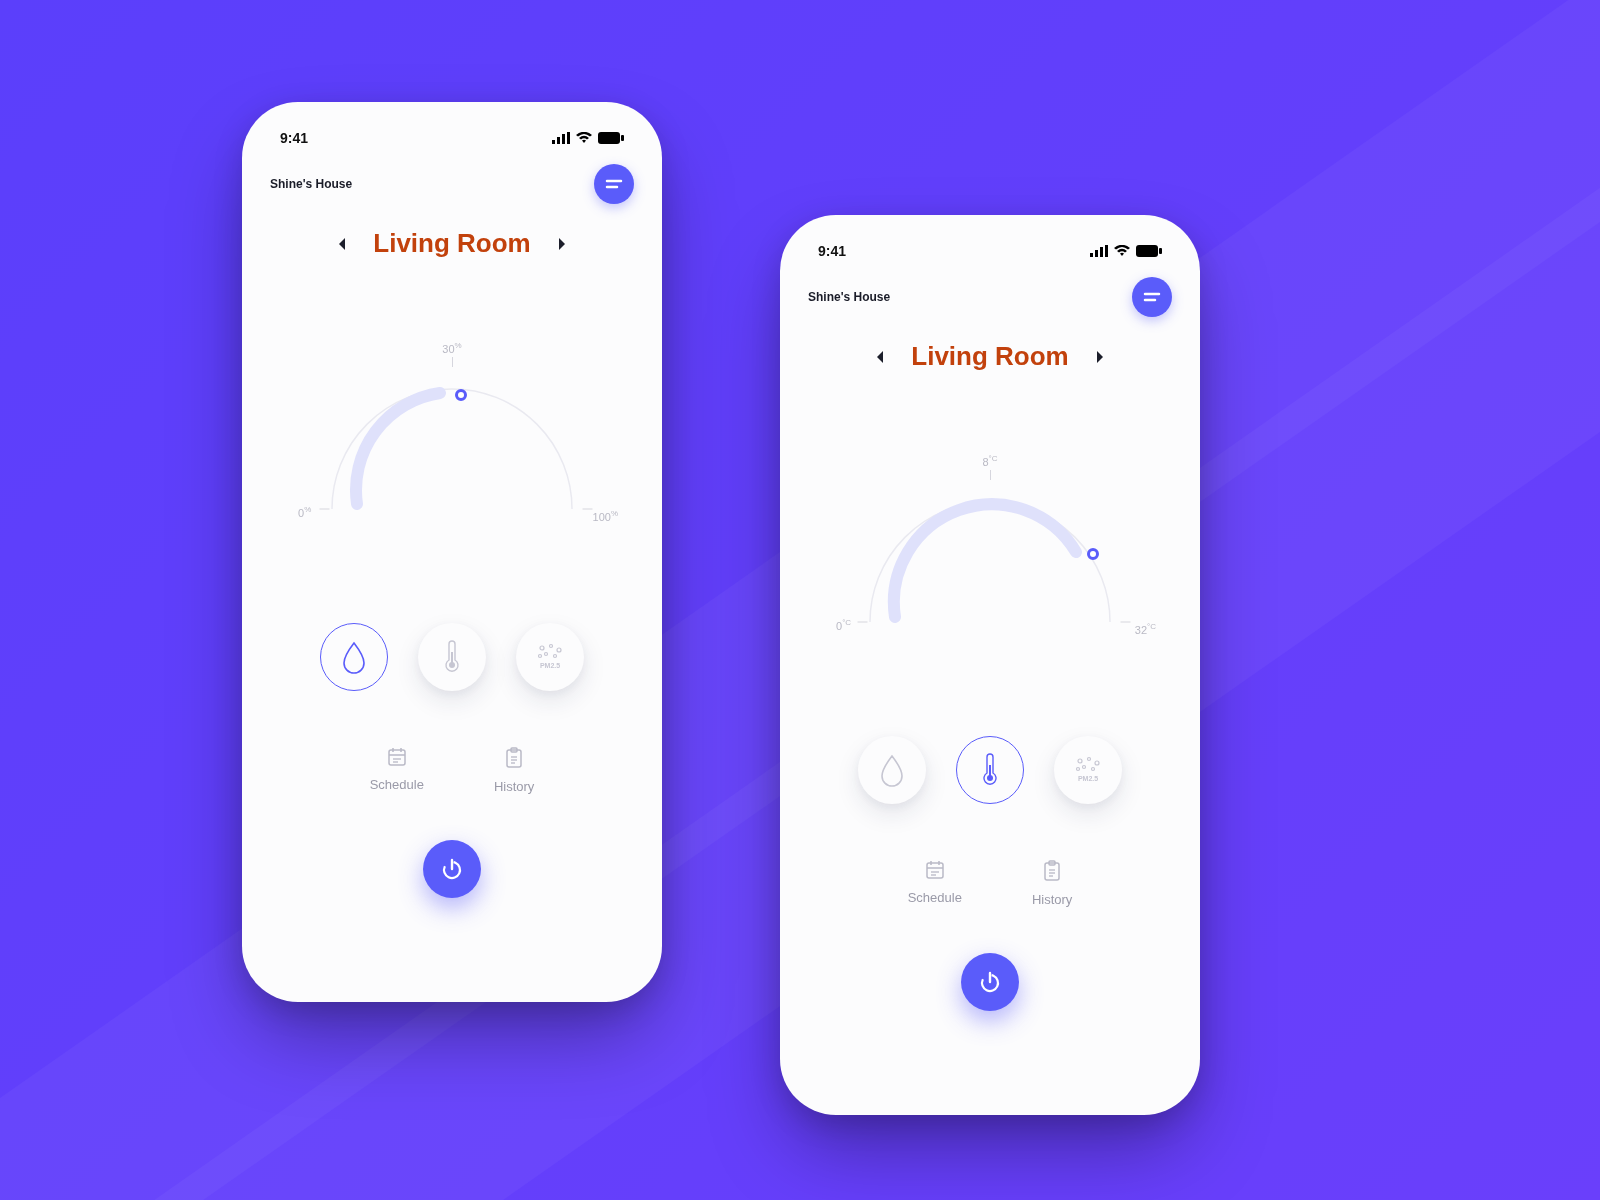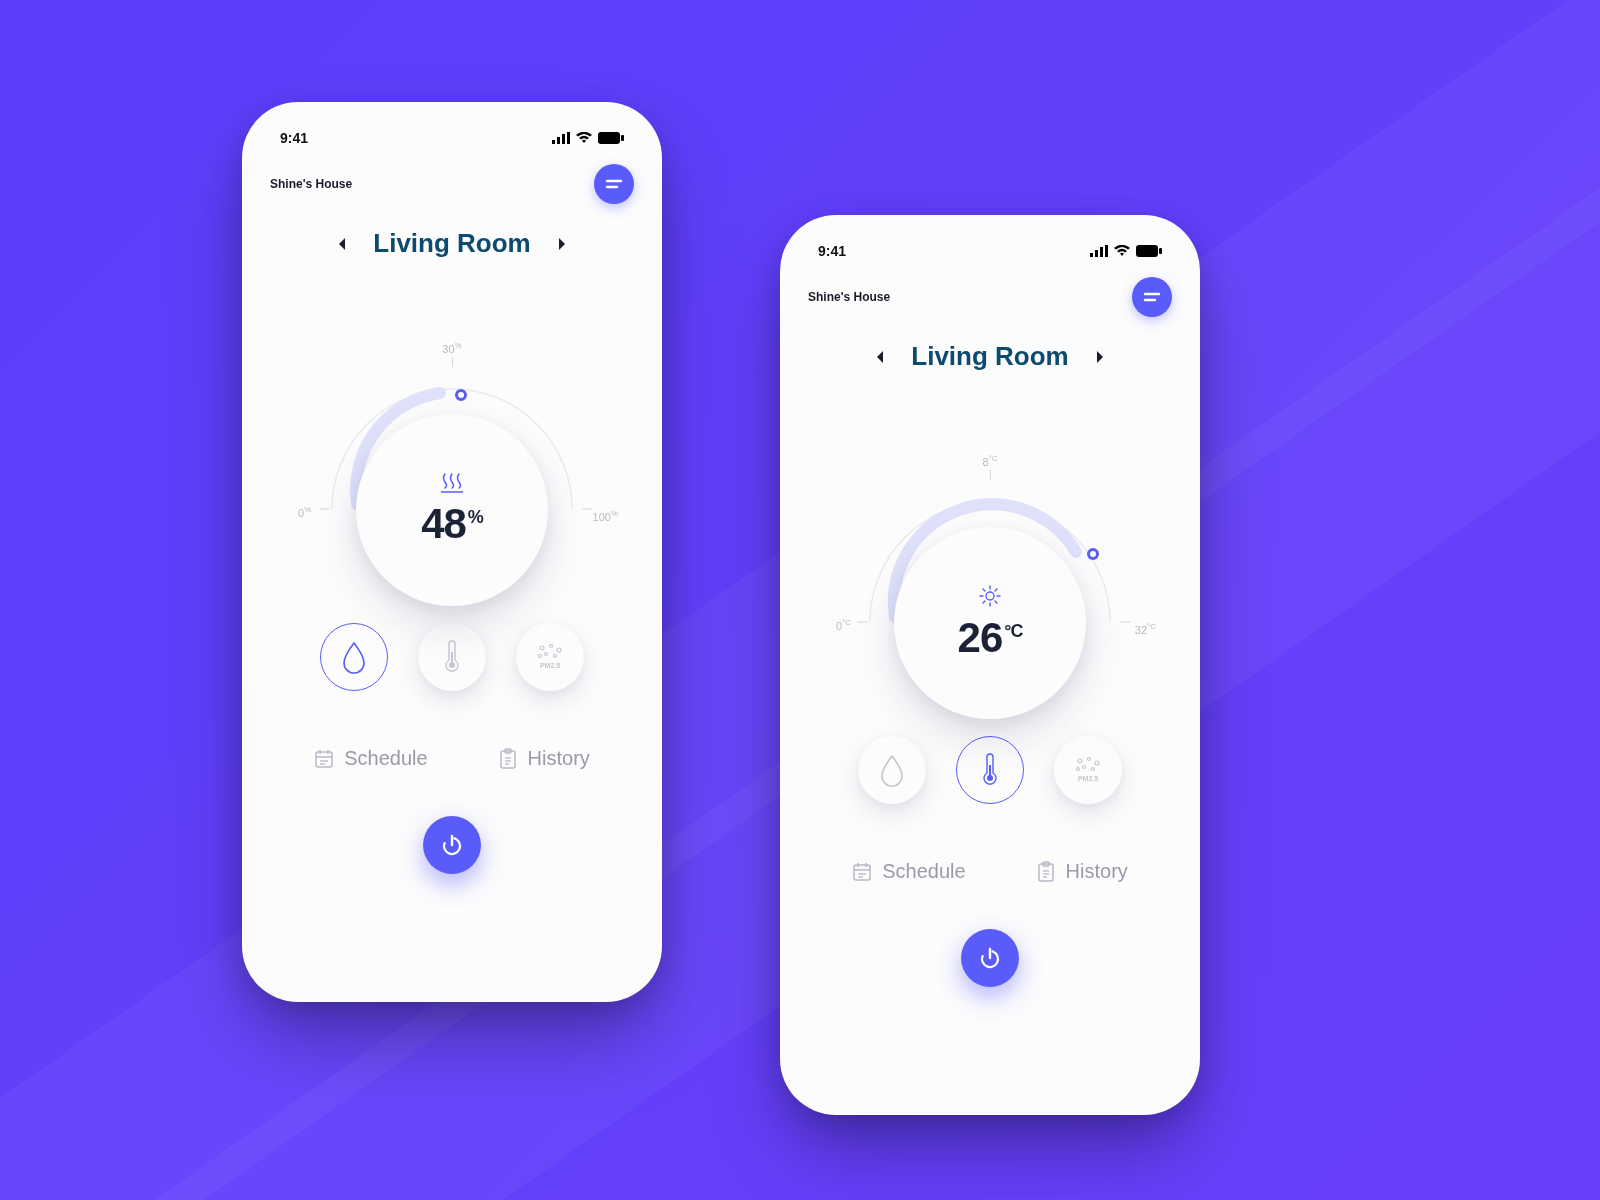--- a/index.html
+++ b/index.html
@@ -72,21 +72,21 @@
   .room-selector {
     display: flex;
     align-items: center;
     justify-content: center;
     gap: 26px;
     margin-top: 24px;
   }
   .room-name {
     font-size: 26px;
     font-weight: 700;
-    color: #0c4a6e;
+    color: #c2410c;
   }
   .arrow { color: #1c1e2b; }
   .arrow svg { display: block; }
 
   .dial-wrap {
     position: relative;
     width: 100%;
     height: 280px;
     margin-top: 60px;
   }
@@ -178,21 +178,22 @@
     display: flex;
     justify-content: center;
     gap: 70px;
     margin-top: 56px;
     color: #9a9aa8;
   }
   .meta-item {
     display: flex;
     align-items: center;
     gap: 10px;
-    font-size: 20px;
+    font-size: 13px;
+    flex-direction: column;
   }
   .meta-item svg { display:block; color:#b9b9c6; }
 
   .power-btn {
     width: 58px;
     height: 58px;
     border-radius: 50%;
     background: #5a5cfa;
     margin: 46px auto 0 auto;
     display: flex;
@@ -274,33 +275,20 @@
     <div class="tick top"></div>
 
     <div class="dial-outer">
       <svg width="280" height="180" viewBox="0 0 280 180">
         <path d="M 20 150 A 120 120 0 0 1 260 150" fill="none" stroke="#e9e9f0" stroke-width="1.5"></path>
         <path d="M 45 145 A 98 98 0 0 1 128 34" fill="none" stroke="#dfe1fb" stroke-width="12" stroke-linecap="round"></path>
       </svg>
     </div>
     <div class="small-o" style="left:191px; top:70px;"></div>
 
-    <div class="dial-knob">
-      <span class="knob-icon">
-        <svg width="26" height="22" viewBox="0 0 26 22">
-          <path d="M6 2 Q3 6 6 10 Q9 14 6 16" stroke="#5a5cfa" stroke-width="1.5" fill="none" stroke-linecap="round"></path>
-          <path d="M13 2 Q10 6 13 10 Q16 14 13 16" stroke="#5a5cfa" stroke-width="1.5" fill="none" stroke-linecap="round"></path>
-          <path d="M20 2 Q17 6 20 10 Q23 14 20 16" stroke="#5a5cfa" stroke-width="1.5" fill="none" stroke-linecap="round"></path>
-          <line x1="2" y1="20" x2="24" y2="20" stroke="#5a5cfa" stroke-width="1.5"></line>
-        </svg>
-      </span>
-      <div class="knob-value">
-        <span>48</span><span class="knob-unit">%</span>
-      </div>
-    </div>
   </div>
 
   <div class="mode-row">
     <div class="mode-btn active">
       <svg width="28" height="34" viewBox="0 0 28 34">
         <path d="M14 3 C14 3 4 16 4 23 A10 10 0 0 0 24 23 C24 16 14 3 14 3 Z" fill="none" stroke="currentColor" stroke-width="1.6"></path>
       </svg>
     </div>
     <div class="mode-btn">
       <svg width="20" height="34" viewBox="0 0 20 34">
@@ -423,40 +411,20 @@
     <div class="tick top"></div>
 
     <div class="dial-outer">
       <svg width="280" height="180" viewBox="0 0 280 180">
         <path d="M 20 150 A 120 120 0 0 1 260 150" fill="none" stroke="#e9e9f0" stroke-width="1.5"></path>
         <path d="M 45 145 A 98 98 0 0 1 226 80" fill="none" stroke="#dfe1fb" stroke-width="12" stroke-linecap="round"></path>
       </svg>
     </div>
     <div class="small-o" style="left:285px; top:116px;"></div>
 
-    <div class="dial-knob">
-      <span class="knob-icon">
-        <svg width="24" height="24" viewBox="0 0 24 24">
-          <circle cx="12" cy="12" r="4" fill="none" stroke="#5a5cfa" stroke-width="1.4"></circle>
-          <g stroke="#5a5cfa" stroke-width="1.4" stroke-linecap="round">
-            <line x1="12" y1="2" x2="12" y2="5"></line>
-            <line x1="12" y1="19" x2="12" y2="22"></line>
-            <line x1="2" y1="12" x2="5" y2="12"></line>
-            <line x1="19" y1="12" x2="22" y2="12"></line>
-            <line x1="5" y1="5" x2="7" y2="7"></line>
-            <line x1="17" y1="17" x2="19" y2="19"></line>
-            <line x1="5" y1="19" x2="7" y2="17"></line>
-            <line x1="17" y1="7" x2="19" y2="5"></line>
-          </g>
-        </svg>
-      </span>
-      <div class="knob-value">
-        <span>26</span><span class="knob-unit">°C</span>
-      </div>
-    </div>
   </div>
 
   <div class="mode-row">
     <div class="mode-btn">
       <svg width="28" height="34" viewBox="0 0 28 34">
         <path d="M14 3 C14 3 4 16 4 23 A10 10 0 0 0 24 23 C24 16 14 3 14 3 Z" fill="none" stroke="currentColor" stroke-width="1.6"></path>
       </svg>
     </div>
     <div class="mode-btn active">
       <svg width="20" height="34" viewBox="0 0 20 34">

